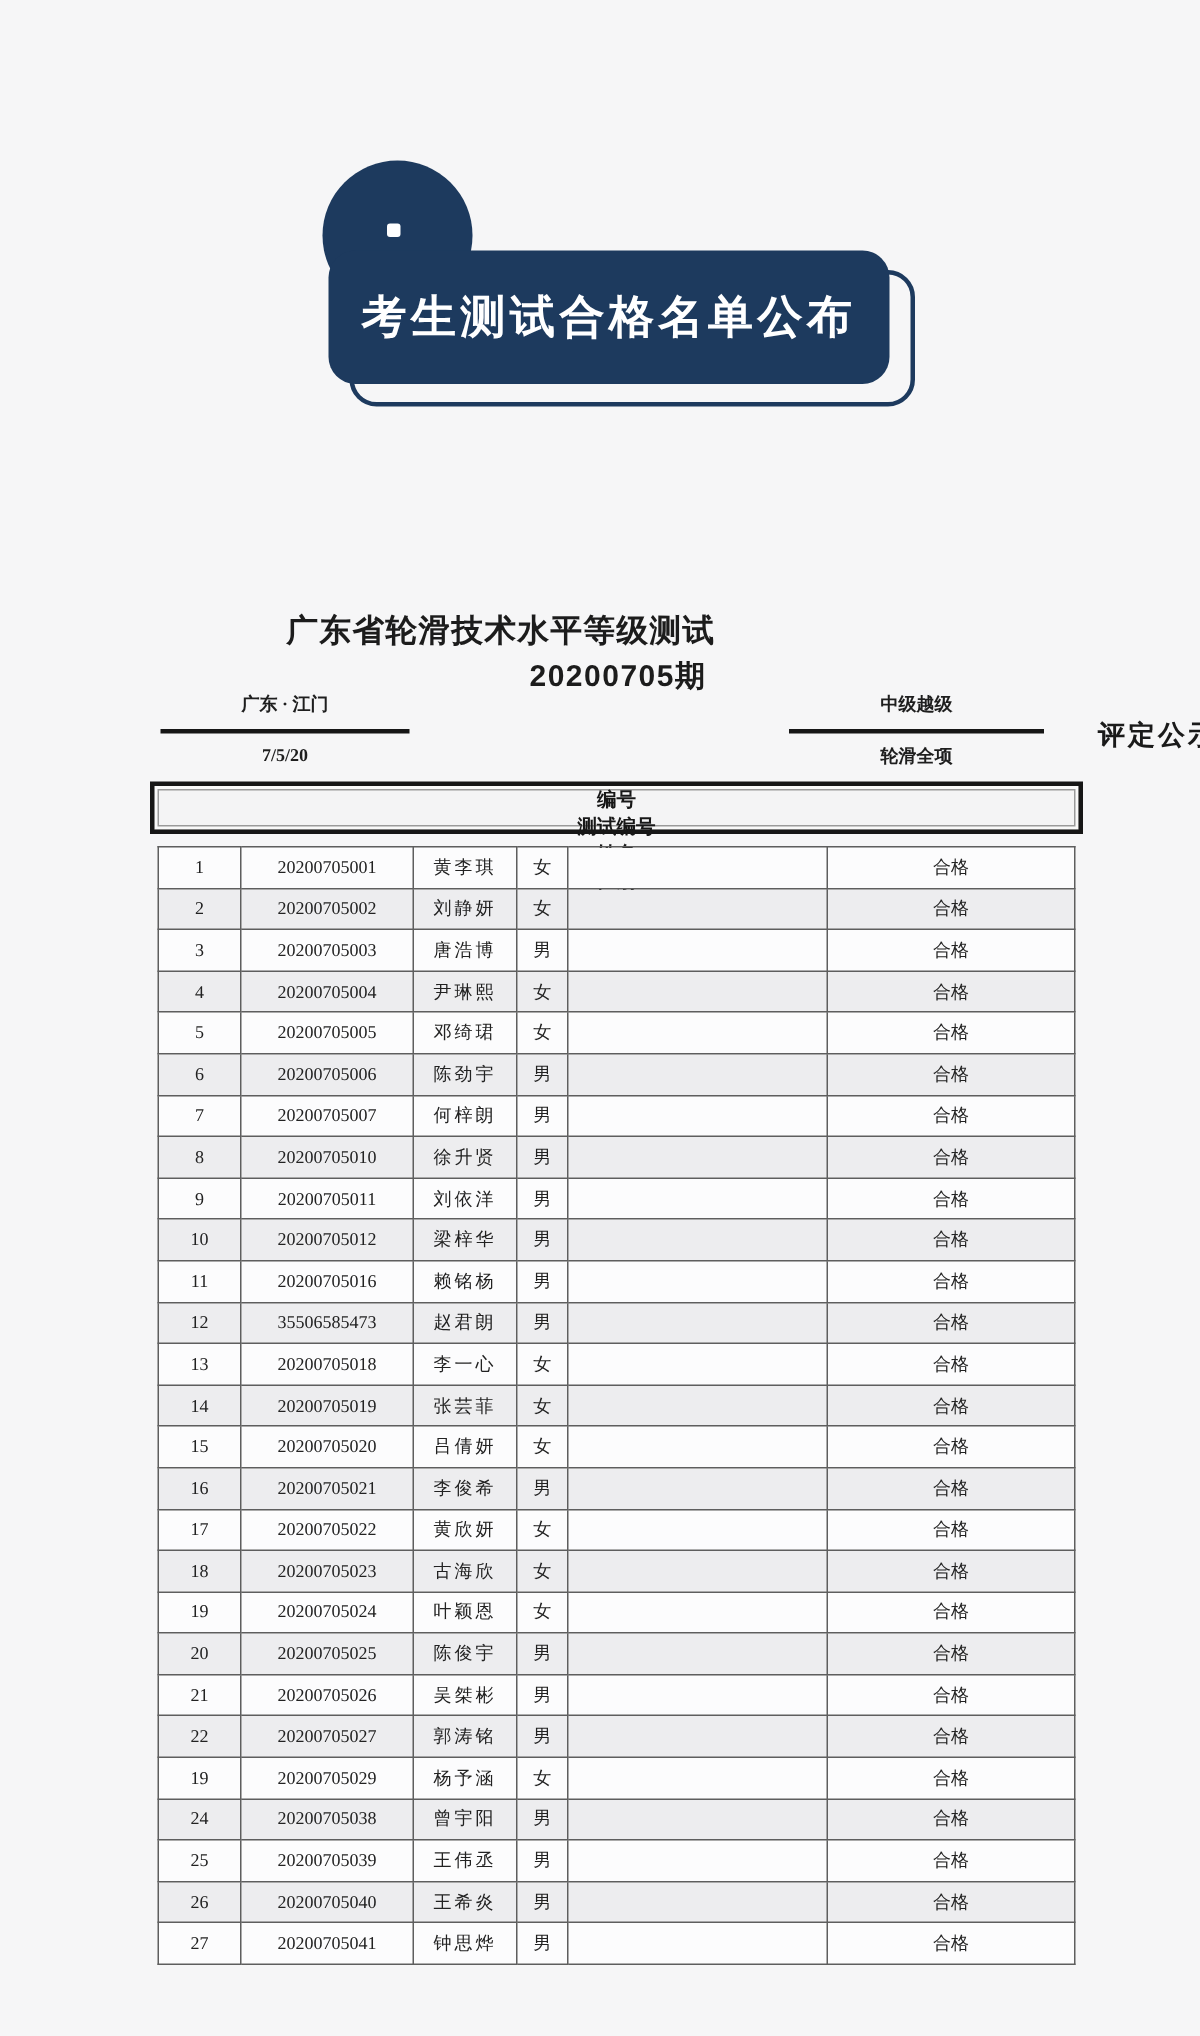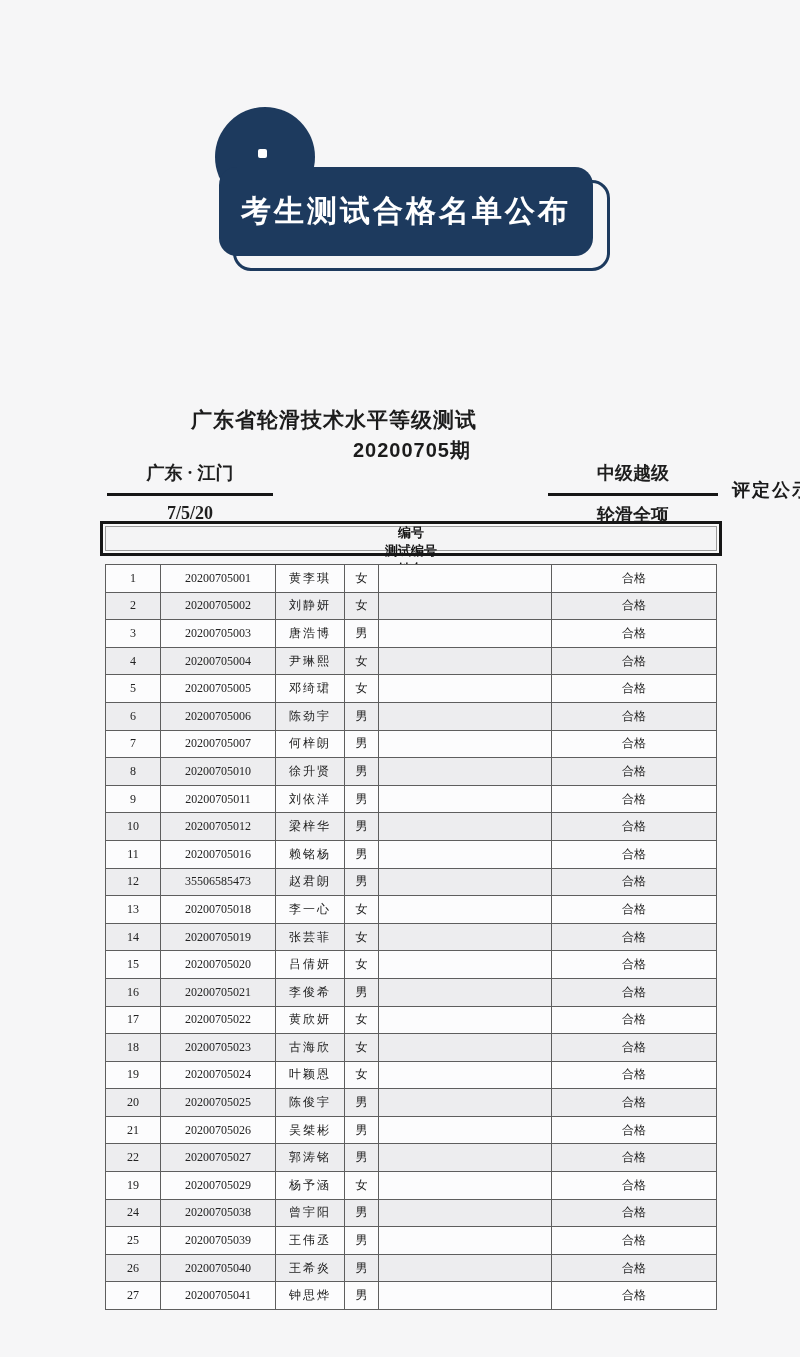--- a/index.html
+++ b/index.html
@@ -80,26 +80,26 @@
     color: #1c1c1c;
     letter-spacing: 1px;
     font-family: "Liberation Sans", sans-serif;
   }
 
   
   .meta-block {
     position: absolute;
     text-align: center;
     font-family: "Liberation Serif", serif;
-    font-size: 18px;
+    font-size: 12px;
     font-weight: bold;
     color: #1e1e1e;
   }
   .meta-left  { left: 95px;  top: 461px; width: 166px; }
-  .meta-right { left: 536px; top: 461px; width: 170px; }
+  .meta-right { left: 514px; top: 461px; width: 170px; }
   .meta-line {
     border-top: 3px solid #161616;
     margin: 8px 0 7px 0;
     height: 0;
   }
   .meta-center {
     position: absolute;
     left: 0; top: 478px;
     width: 800px;
     text-align: right;

